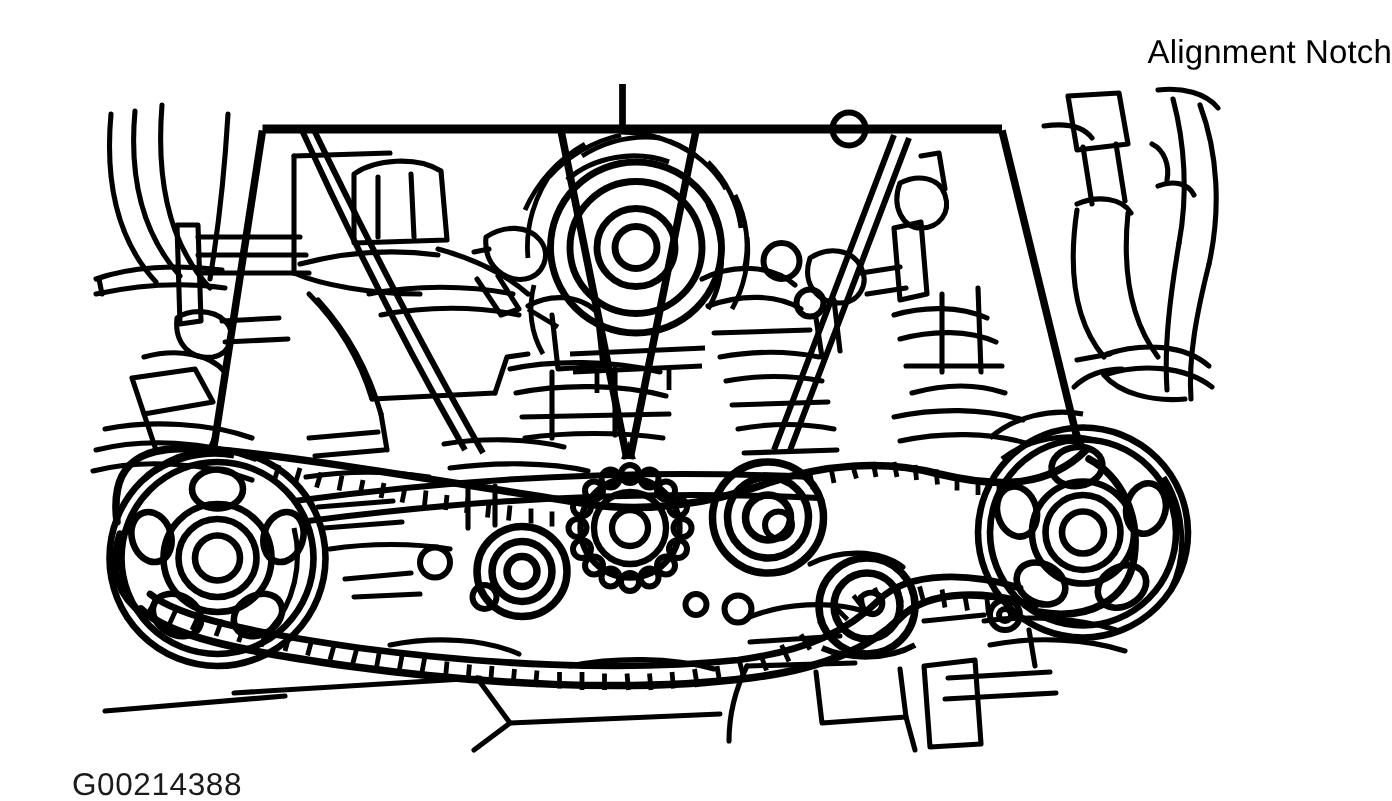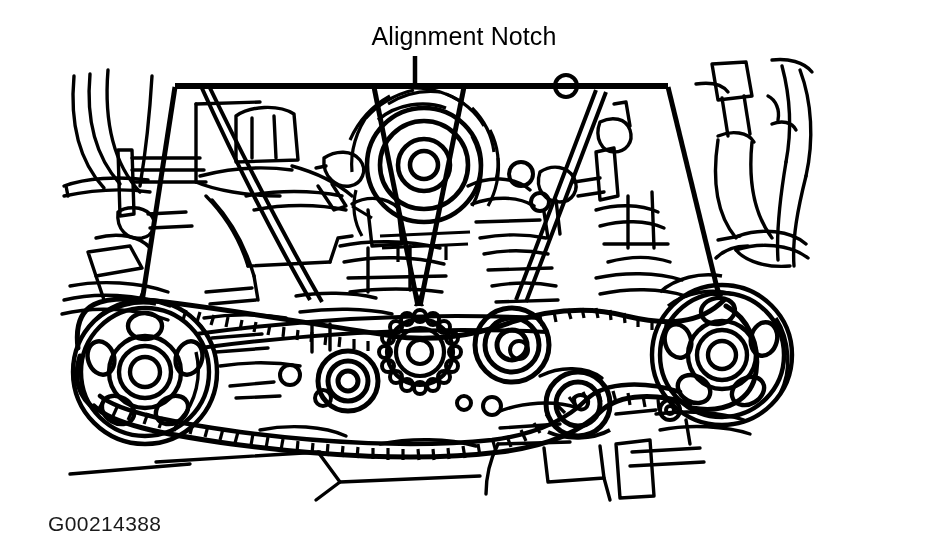--- a/index.html
+++ b/index.html
@@ -24,23 +24,23 @@
     top: 0;
     width: 928px;
     height: 534px;
     display: block;
   }
   .label-title {
     position: absolute;
     left: 0;
     top: 22px;
     width: 928px;
-    text-align: center;
+    text-align: right;
     font-family: "Liberation Sans", sans-serif;
-    font-size: 25px;
+    font-size: 22px;
     font-weight: 400;
     color: #000000;
     letter-spacing: 0.1px;
     white-space: nowrap;
     pointer-events: none;
   }
   .watermark {
     position: absolute;
     left: 48px;
     top: 512px;

